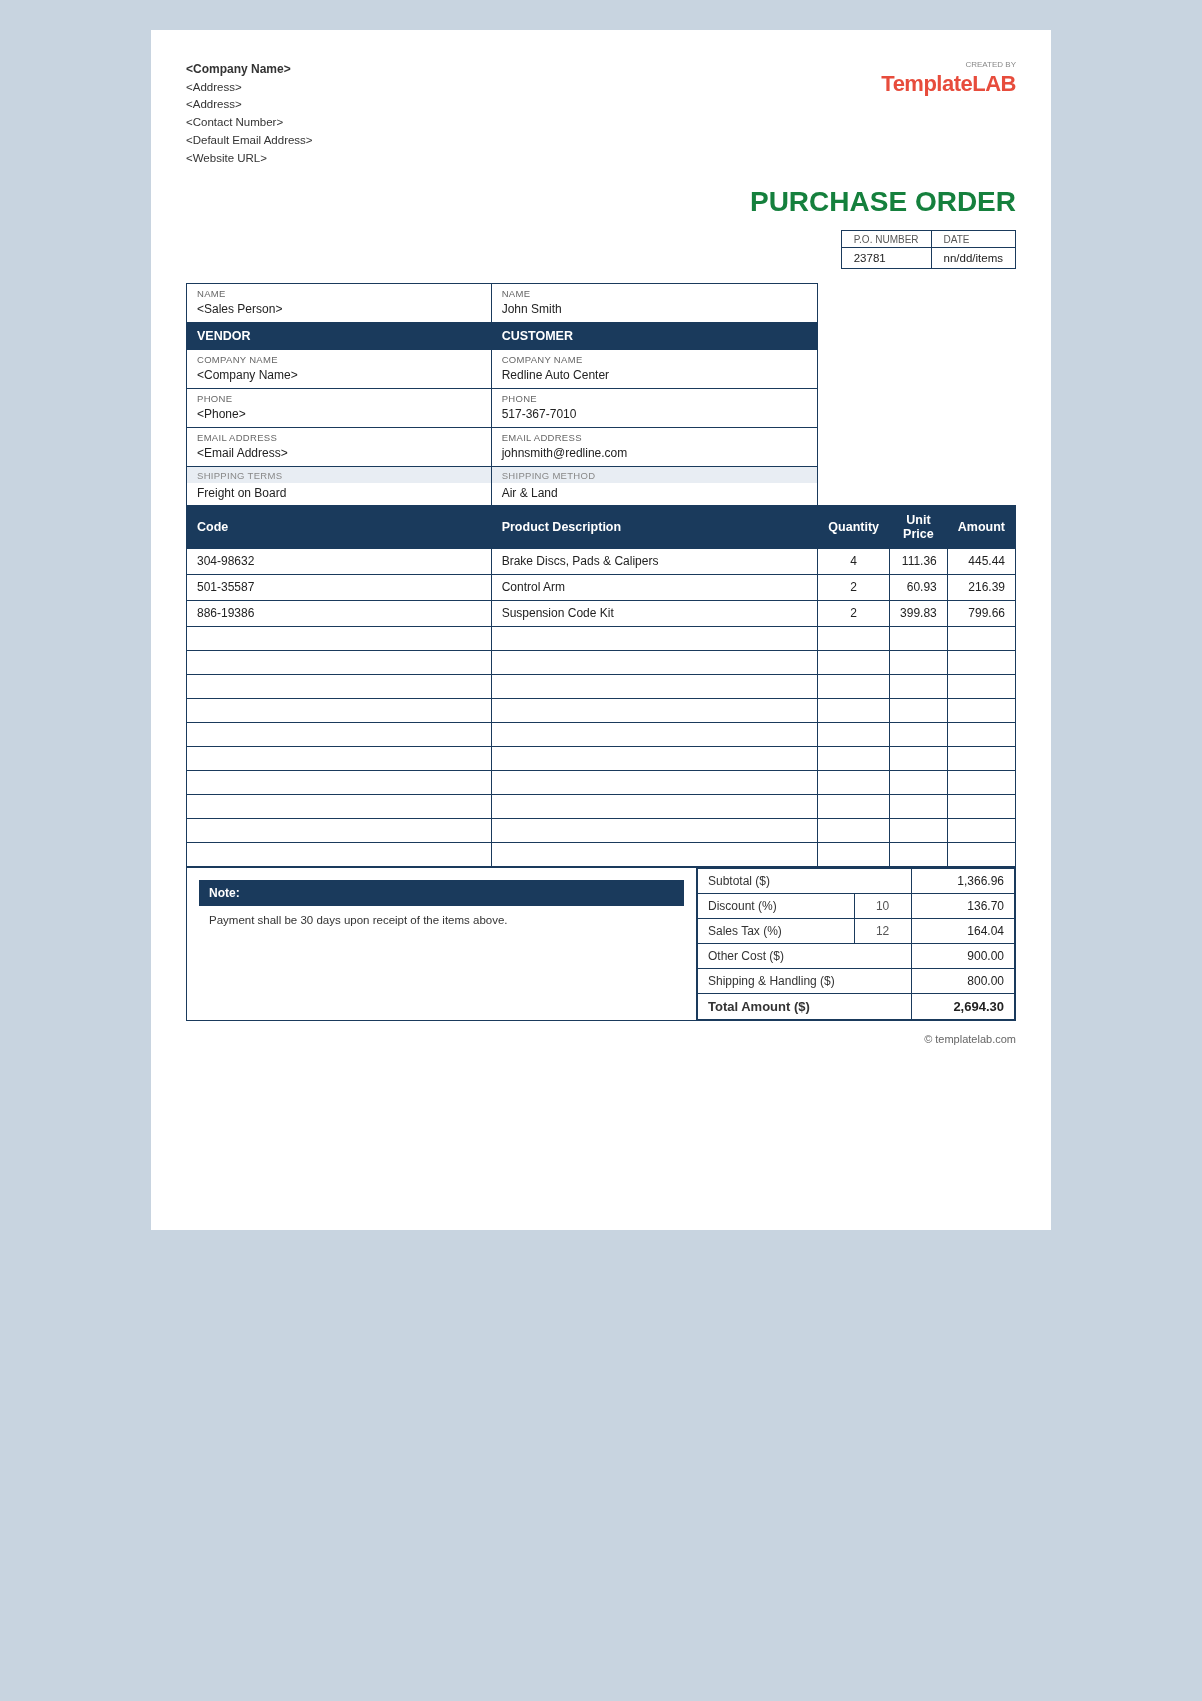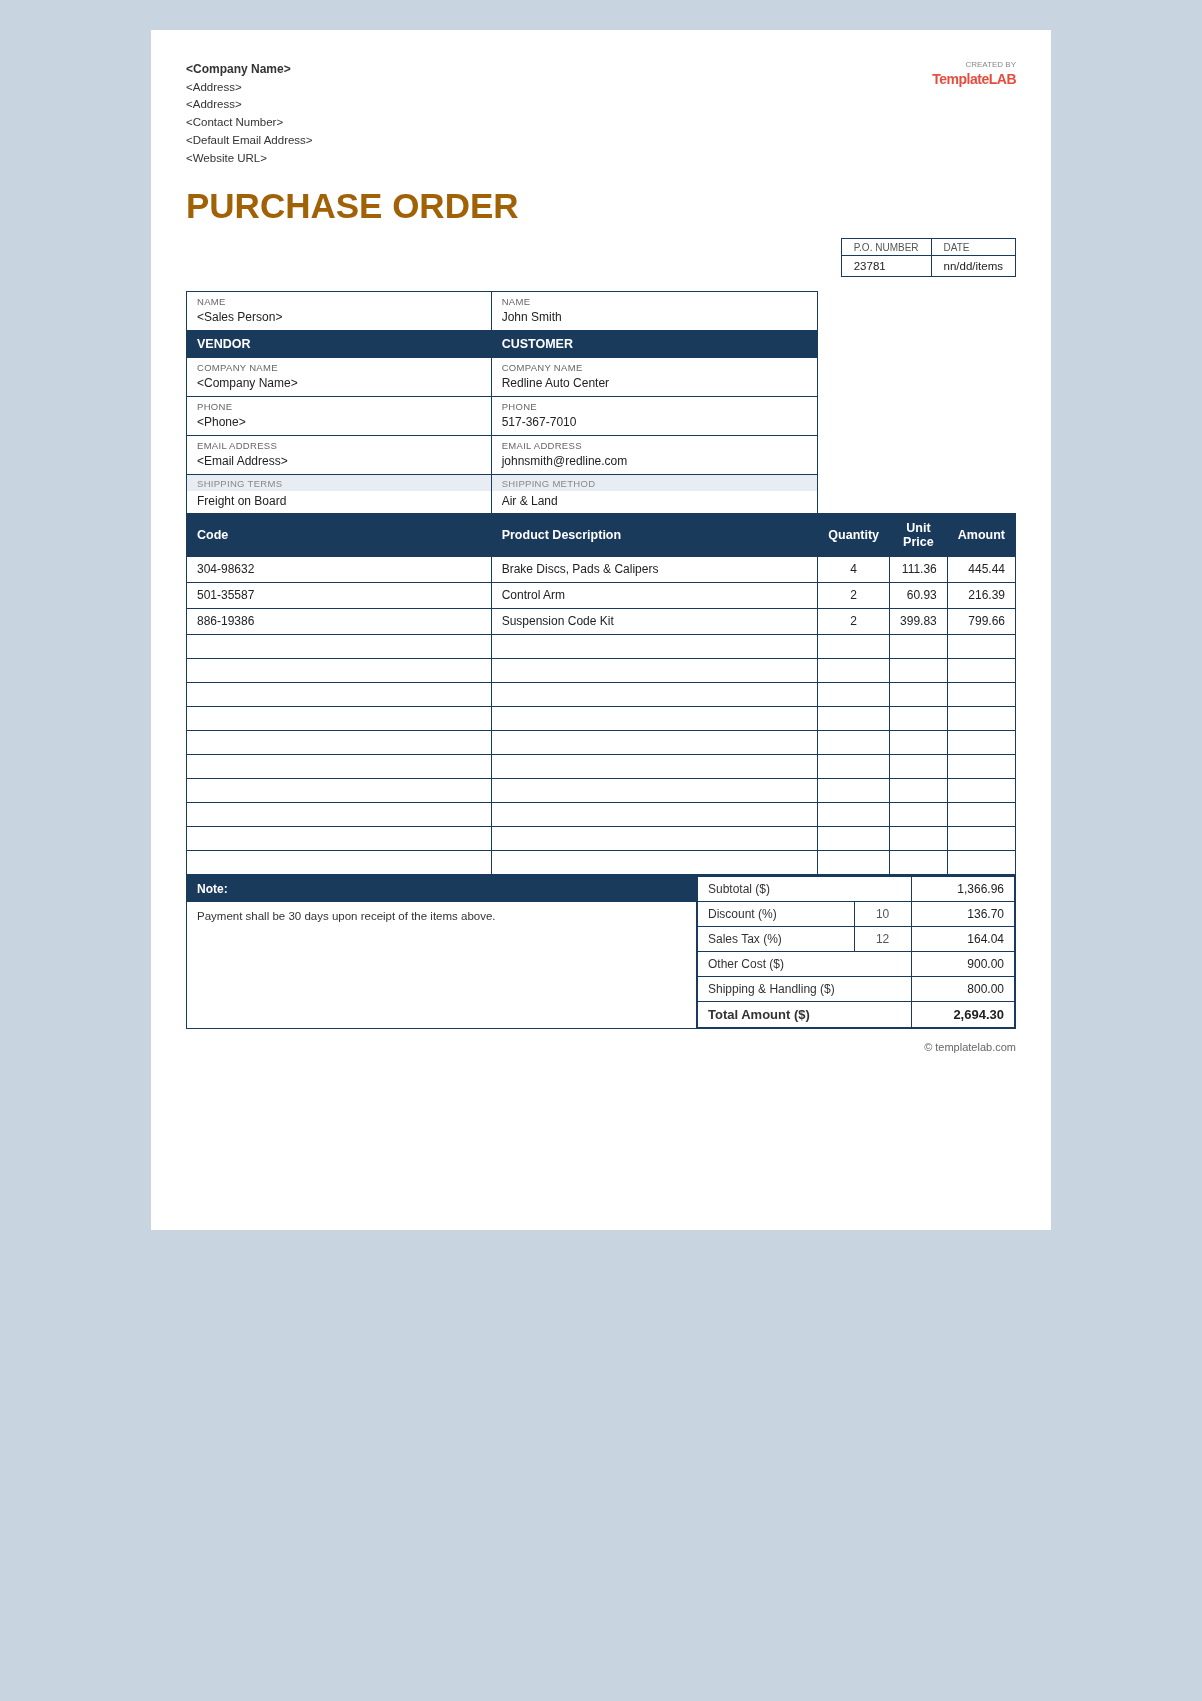--- a/index.html
+++ b/index.html
@@ -32,39 +32,39 @@
       color: #333;
     }
     .company-info .company-name {
       font-weight: bold;
       font-size: 12px;
     }
     .logo-area {
       text-align: right;
     }
     .logo-text {
-      font-size: 14px;
+      font-size: 22px;
       font-weight: bold;
       color: #1a3a5c;
       letter-spacing: -0.5px;
     }
     .logo-text span {
       color: #e74c3c;
     }
     .logo-created {
       font-size: 8px;
       color: #888;
       text-align: right;
       margin-bottom: 2px;
     }
     .po-title {
-      font-size: 35px;
-      font-weight: bold;
-      color: #a16207;
-      text-align: left;
+      font-size: 28px;
+      font-weight: bold;
+      color: #15803d;
+      text-align: right;
       margin-bottom: 12px;
     }
     .po-number-date {
       display: flex;
       justify-content: flex-end;
       margin-bottom: 14px;
     }
     .po-number-date table {
       border-collapse: collapse;
       border: 1px solid #1a3a5c;
@@ -147,21 +147,21 @@
       padding: 0;
     }
     .bottom-section {
       display: flex;
       width: 100%;
     }
     .note-section {
       flex: 1;
       border: 1px solid #1a3a5c;
       border-right: none;
-      padding: 0;
+      padding: 12px;
     }
     .note-header {
       background: #1a3a5c;
       color: #fff;
       font-weight: bold;
       font-size: 12px;
       padding: 6px 10px;
     }
     .note-content {
       padding: 8px 10px;

